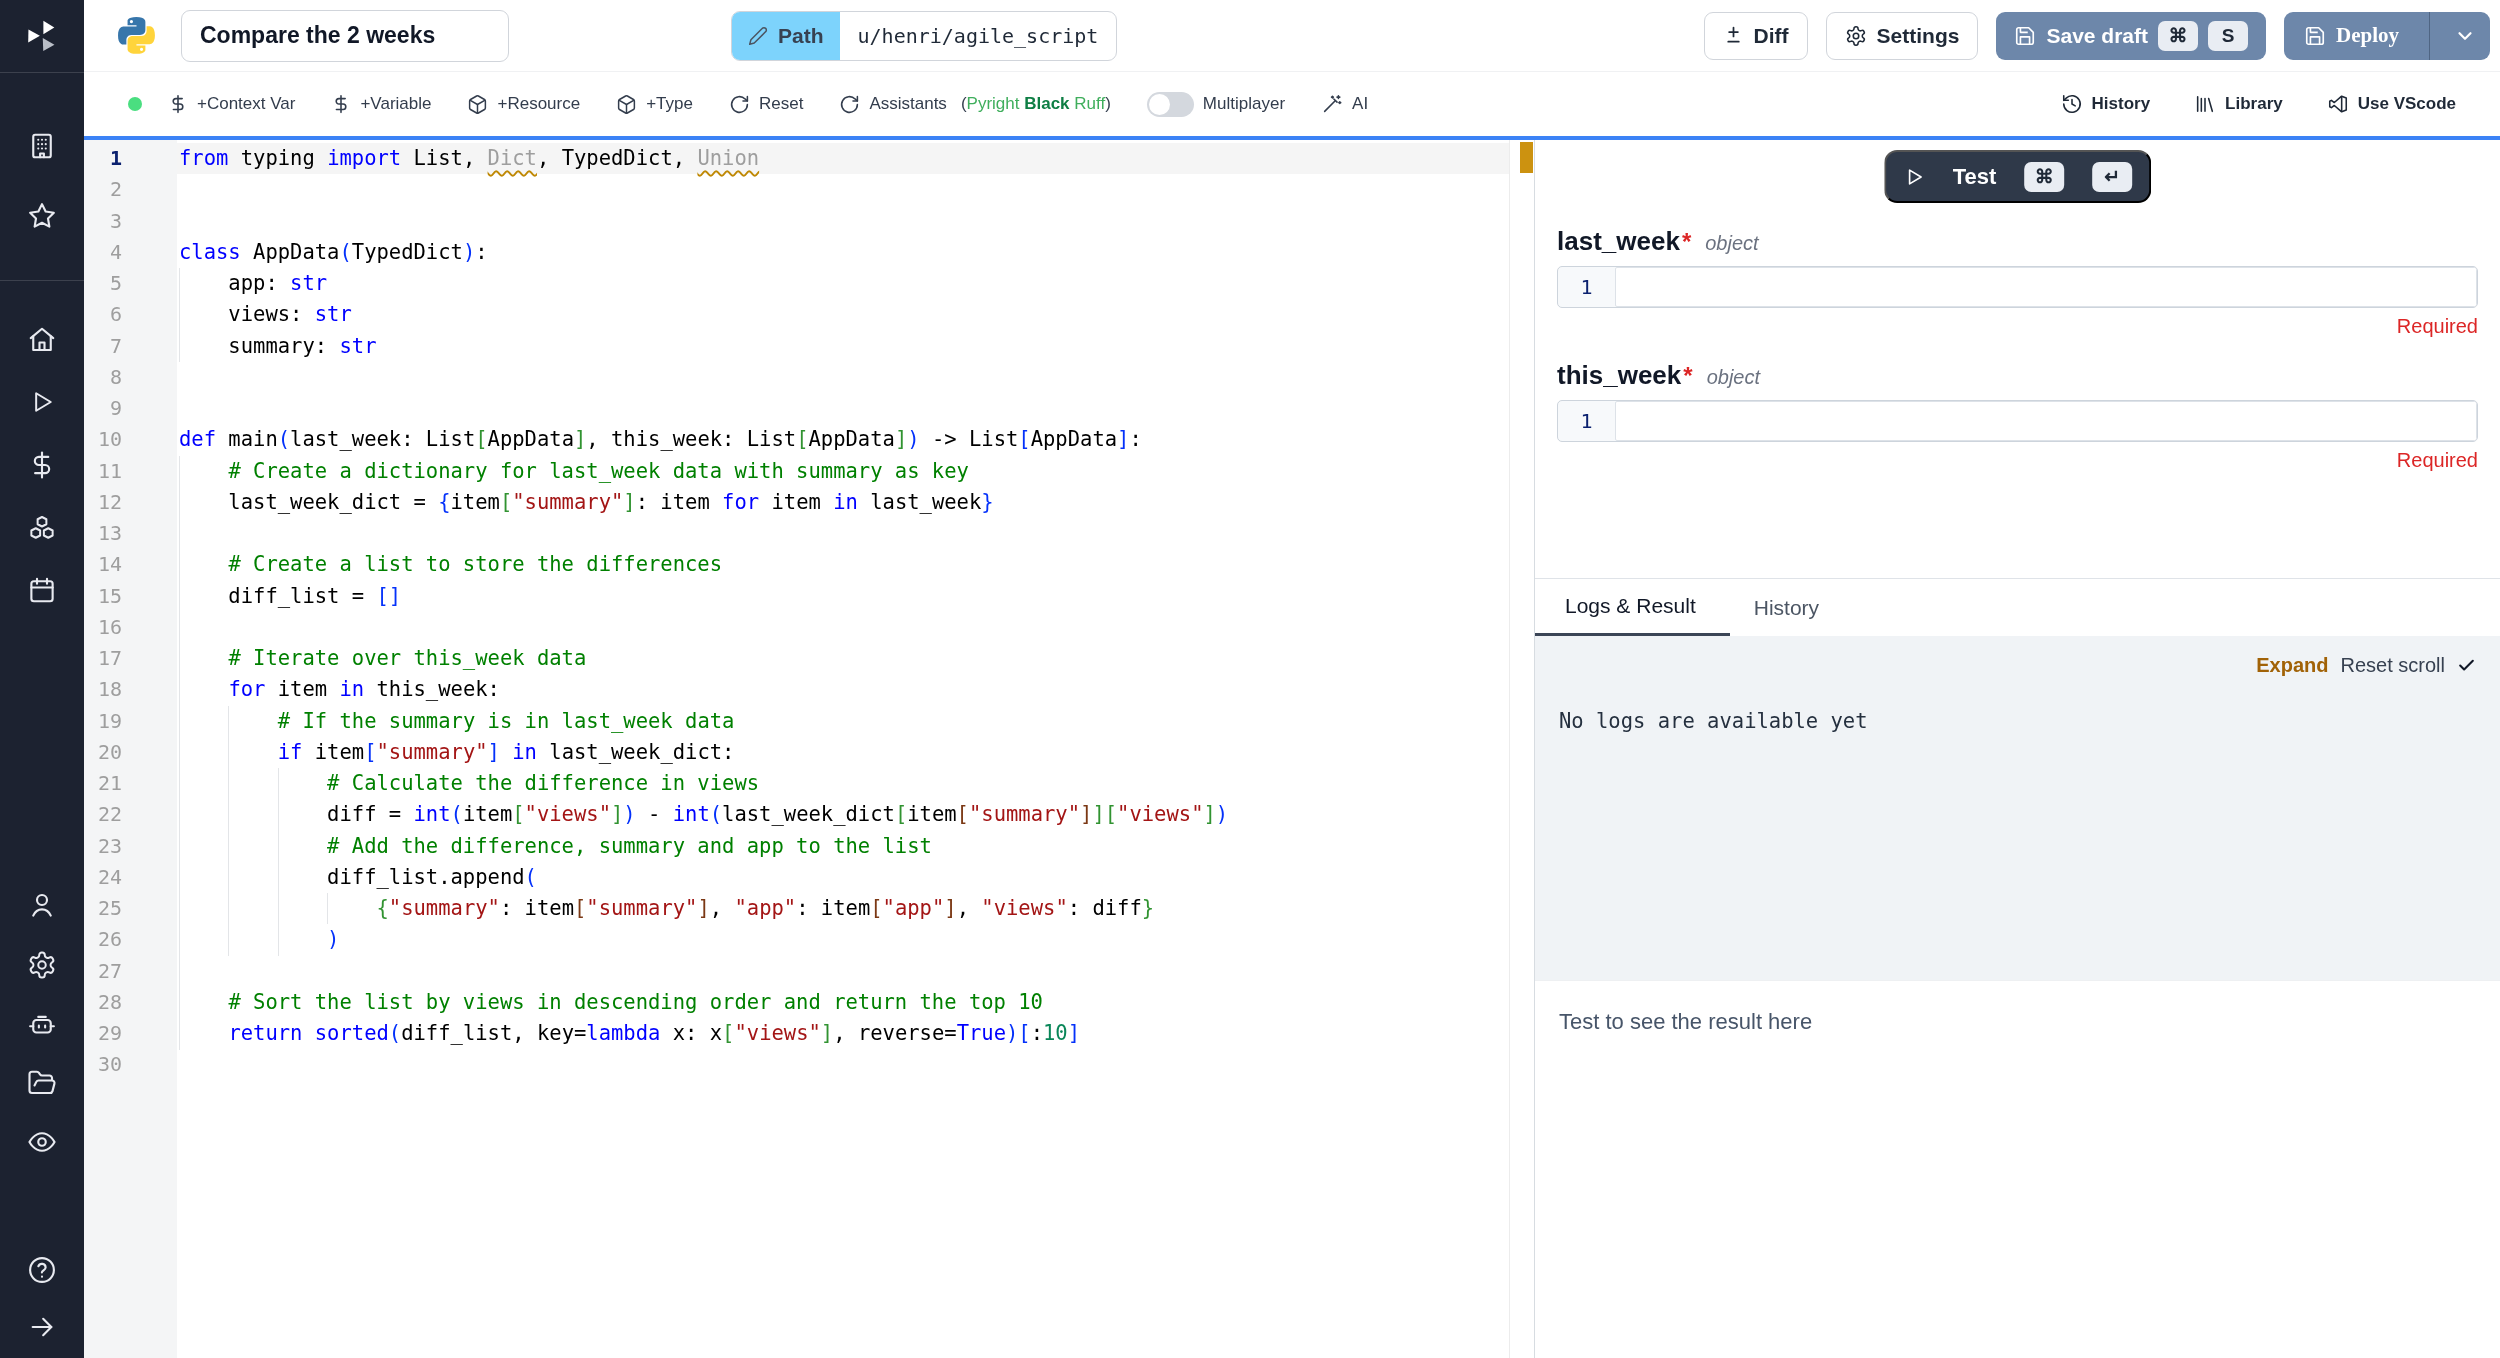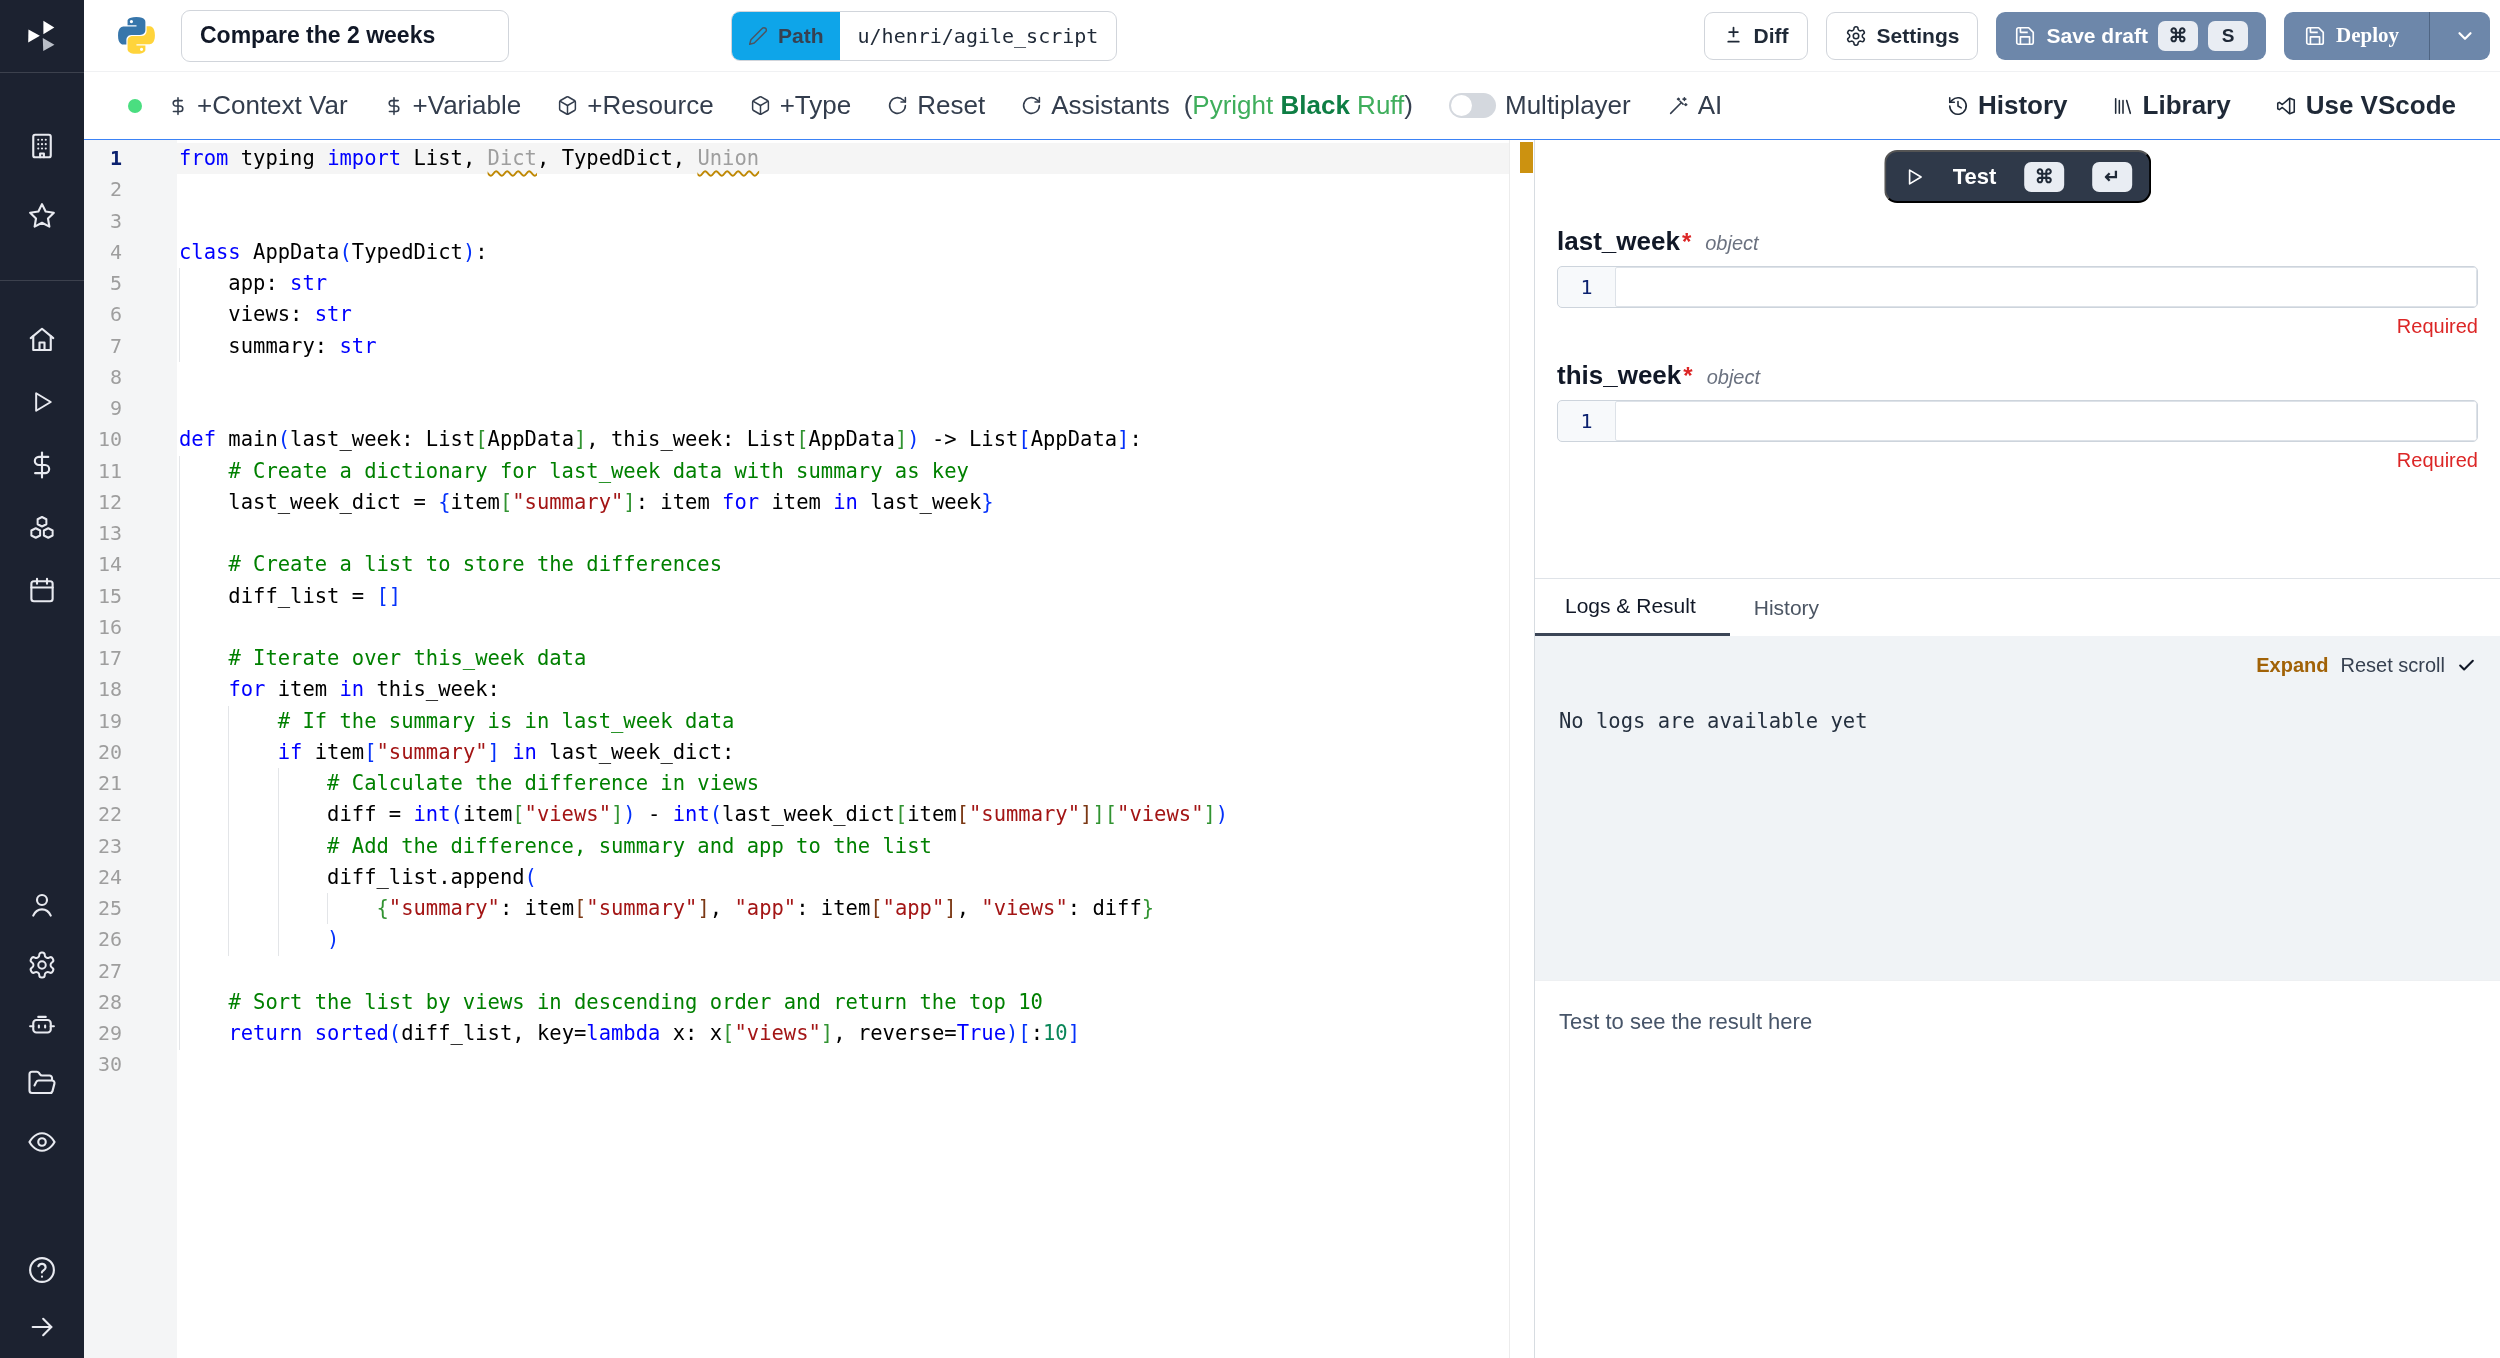--- a/index.html
+++ b/index.html
@@ -8,33 +8,33 @@
 
   
   .sidebar{position:absolute;left:0;top:0;width:84px;height:100%;background:#1c2230;}
   .sidebar .sb-icon{position:absolute;left:50%;transform:translate(-50%,-50%);color:#e8eaf0;}
   .sb-divider{position:absolute;left:0;width:100%;height:1px;background:rgba(255,255,255,0.14);}
 
   
   .topbar{position:absolute;left:84px;top:0;right:0;height:72px;background:#fff;display:flex;align-items:center;padding-left:34px;border-bottom:1px solid #f0f1f3;box-sizing:border-box;}
   .title-input{margin-left:26px;width:290px;height:50px;border:1px solid #d1d5db;border-radius:9px;display:flex;align-items:center;padding:0 18px;font-size:23px;font-weight:700;color:#111827;background:#fff;}
   .path-group{margin-left:222px;height:48px;border:1px solid #d1d5db;border-radius:9px;display:flex;align-items:stretch;overflow:hidden;background:#fff;}
-  .path-left{background:#0ea5e9;display:flex;align-items:center;gap:10px;padding:4px 16px;font-size:21px;font-weight:600;color:#374151;}
+  .path-left{background:#7dd3fc;display:flex;align-items:center;gap:10px;padding:4px 16px;font-size:21px;font-weight:600;color:#374151;}
   .path-right{display:flex;align-items:center;padding:0 18px;font-family:"DejaVu Sans Mono",monospace;font-size:20px;color:#1f2937;}
   .tb-right{margin-left:auto;display:flex;align-items:center;gap:18px;padding-right:10px;}
   .btn{height:48px;border:1px solid #d1d5db;border-radius:9px;background:#fff;display:flex;align-items:center;gap:10px;padding:0 18px;font-size:21px;font-weight:600;color:#1f2937;cursor:pointer;}
   .btn-blue{background:#6d87aa;border:none;color:#fff;}
   .kbd{display:flex;align-items:center;justify-content:center;min-width:30px;height:30px;padding:0 5px;background:#e9edf3;color:#1f2937;border-radius:7px;font-size:19px;font-weight:600;}
   .deploy{padding:0;}
   .deploy .dp-main{display:flex;align-items:center;gap:10px;padding:0 20px;font-family:Liberation Serif, serif;}
   .deploy .dp-divider{width:1px;align-self:stretch;background:rgba(23,37,60,0.35);}
   .deploy .dp-caret{display:flex;align-items:center;justify-content:center;width:50px;height:100%;}
 
   
-  .toolbar{position:absolute;left:84px;top:72px;right:0;height:68px;background:#fff;display:flex;align-items:center;padding:0 44px;border-bottom:1px solid #3b82f6;box-sizing:border-box;font-size:26px;color:#333d4d;}
+  .toolbar{position:absolute;left:84px;top:72px;right:0;height:68px;background:#fff;display:flex;align-items:center;padding:0 44px;border-bottom:4px solid #3b82f6;box-sizing:border-box;font-size:17px;color:#333d4d;}
   .tool-item{display:flex;align-items:center;gap:9px;margin-right:36px;font-weight:500;cursor:pointer;white-space:nowrap;}
   .status-dot{width:14px;height:14px;border-radius:50%;background:#4ade80;margin-right:26px;}
   .assist-status{margin-left:-22px;margin-right:36px;font-weight:500;white-space:nowrap;}
   .asg1{color:#3fae5c;} .asg2{color:#0e7e44;font-weight:600;} .paren{color:#374151;}
   .toggle{width:47px;height:25px;border-radius:13px;background:#d4d8de;position:relative;cursor:pointer;}
   .toggle .knob{position:absolute;left:2px;top:2px;width:21px;height:21px;border-radius:50%;background:#fff;}
   .toolbar-right{margin-left:auto;display:flex;align-items:center;gap:0;}
   .toolbar-right .tool-item{margin-right:0;margin-left:44px;font-weight:600;color:#1f2937;}
 
   

